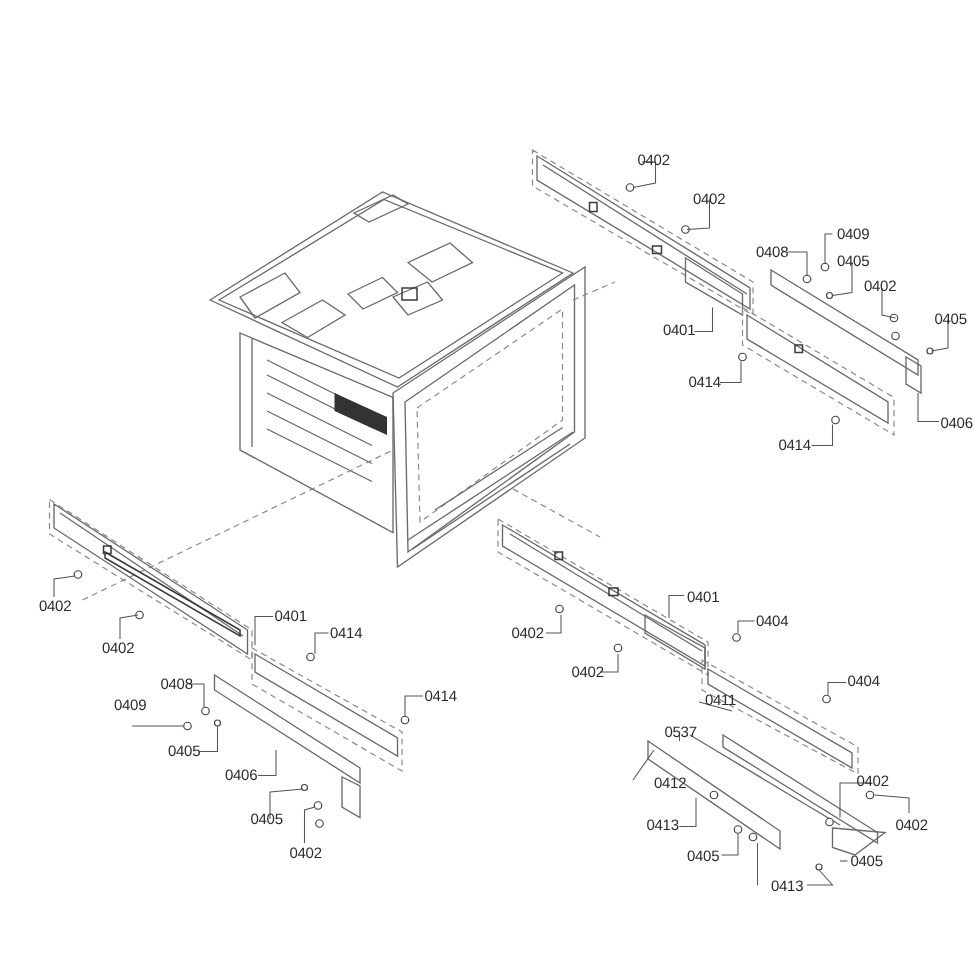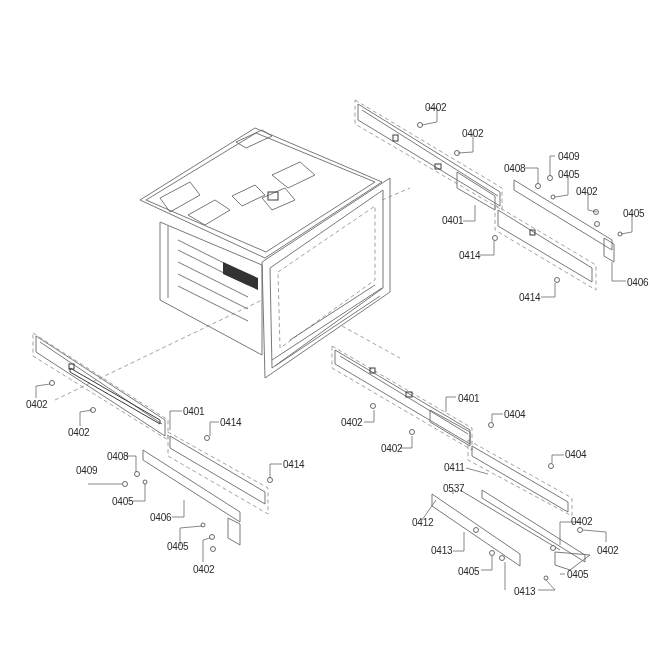--- a/index.html
+++ b/index.html
@@ -197,22 +197,22 @@
     <span class="lbl" style="left: 283px; top: 460px;">0414</span>
     <span class="lbl" style="left: 112px; top: 497px;">0405</span>
     <span class="lbl" style="left: 150px; top: 513px;">0406</span>
     <span class="lbl" style="left: 167px; top: 542px;">0405</span>
     <span class="lbl" style="left: 193px; top: 565px;">0402</span>
     <span class="lbl" style="left: 341px; top: 418px;">0402</span>
     <span class="lbl" style="left: 381px; top: 444px;">0402</span>
     <span class="lbl" style="left: 458px; top: 394px;">0401</span>
     <span class="lbl" style="left: 504px; top: 410px;">0404</span>
     <span class="lbl" style="left: 565px; top: 450px;">0404</span>
-    <span class="lbl" style="left: 444px; top: 463px;">0411</span>
+    <span class="lbl" style="left: 470px; top: 463px;">0411</span>
     <span class="lbl" style="left: 443px; top: 484px;">0537</span>
-    <span class="lbl" style="left: 412px; top: 518px; text-align: center;">0412</span>
+    <span class="lbl" style="left: 436px; top: 518px; text-align: center;">0412</span>
     <span class="lbl" style="left: 571px; top: 517px;">0402</span>
     <span class="lbl" style="left: 431px; top: 546px;">0413</span>
     <span class="lbl" style="left: 597px; top: 546px;">0402</span>
     <span class="lbl" style="left: 458px; top: 567px;">0405</span>
     <span class="lbl" style="left: 567px; top: 570px;">0405</span>
     <span class="lbl" style="left: 514px; top: 587px;">0413</span>
   </div>
 
 </body></html>

